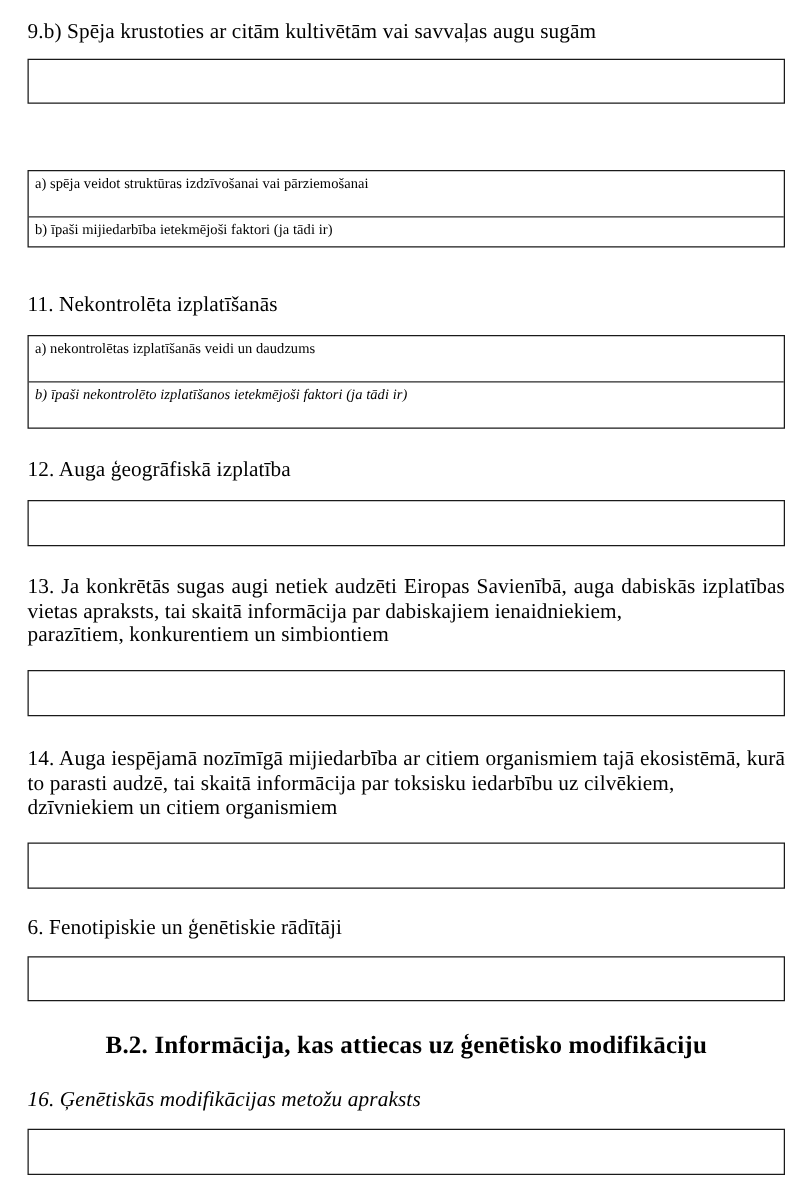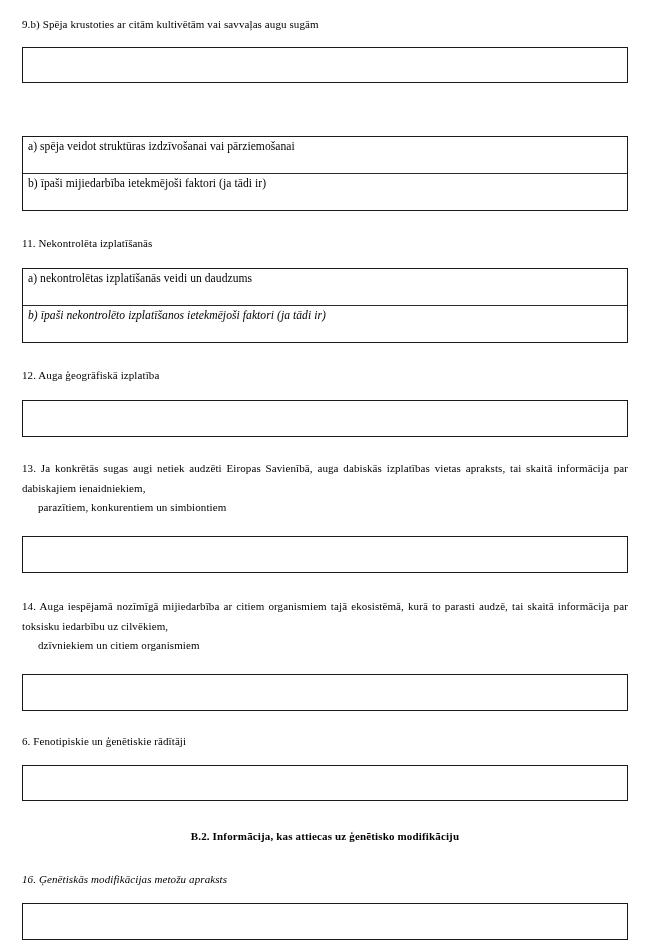--- a/index.html
+++ b/index.html
@@ -21,42 +21,41 @@
     width: 645px;
     height: 951px;
     box-sizing: border-box;
     padding: 0;
   }
   
   .q-heading {
     position: absolute;
     left: 22px;
     width: 606px;
-    font-size: 11px;
+    font-size: 17px;
     line-height: 19.5px;
     letter-spacing: 0.1px;
     text-align: left;
     white-space: pre-wrap;
   }
   .q-heading.justify {
     text-align: justify;
     text-justify: inter-word;
   }
   .q-heading.justify > .lastline {
     display: block;
-    margin-left: 16px;
   }
   
   .b-heading {
     position: absolute;
     left: 22px;
     width: 606px;
     text-align: center;
     font-weight: bold;
-    font-size: 11px;
+    font-size: 20px;
     line-height: 19px;
     letter-spacing: 0.15px;
   }
   
   .answer-box {
     position: absolute;
     left: 22px;
     width: 606px;
     box-sizing: border-box;
     border: 1.3px solid #1a1a1a;
@@ -83,21 +82,21 @@
   }
 </style>
 </head>
 <body>
 
 <div class="page">
 
   <div class="q-heading" style="top:15px;">9.b) Spēja krustoties ar citām kultivētām vai savvaļas augu sugām</div>
   <div class="answer-box" style="top:47px; height:36px;"></div>
 
-  <div class="split-box" style="top:136px; height:75px;">
+  <div class="split-box" style="top:136px; height:62px;">
     <div class="split-row" style="height:36px;">a) spēja veidot struktūras izdzīvošanai vai pārziemošanai</div>
     <div class="split-row divider" style="height:36.4px;">b) īpaši mijiedarbība ietekmējoši faktori (ja tādi ir)</div>
   </div>
 
   <div class="q-heading" style="top:234px;">11. Nekontrolēta izplatīšanās</div>
   <div class="split-box" style="top:268px; height:75px;">
     <div class="split-row" style="height:36px;">a) nekontrolētas izplatīšanās veidi un daudzums</div>
     <div class="split-row divider" style="height:36.4px;font-style:italic;">b) īpaši nekontrolēto izplatīšanos ietekmējoši faktori (ja tādi ir)</div>
   </div>
 

